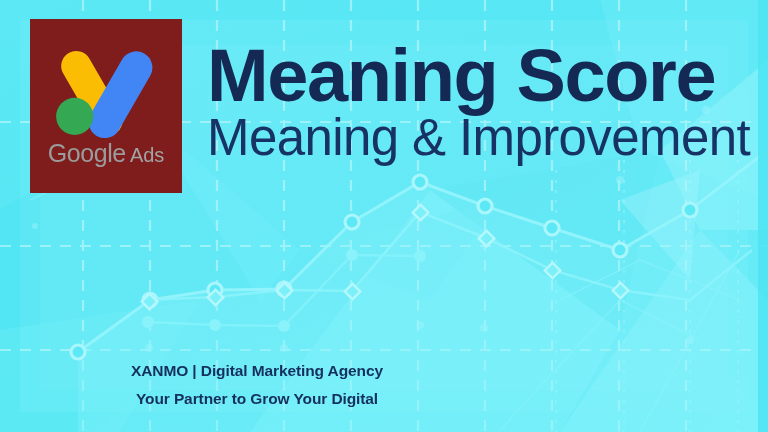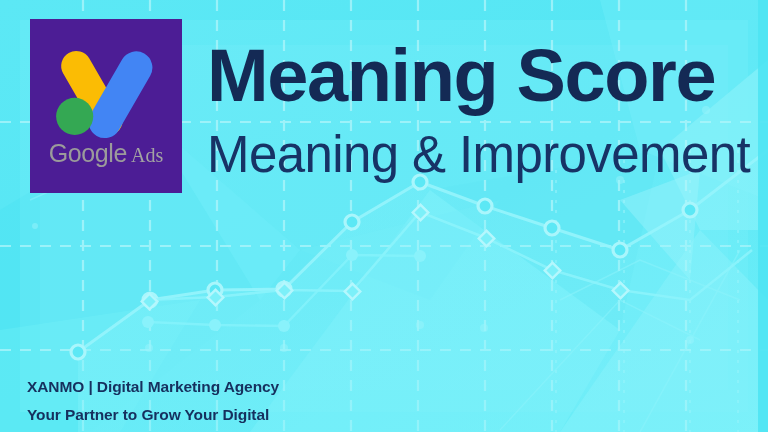--- a/index.html
+++ b/index.html
@@ -22,21 +22,21 @@
     width:100%; height:100%;
     pointer-events:none;
   }
   #bg-svg{ position:absolute; left:0; top:0; }
 
   
   #logo-card{
     position:absolute;
     left:30px; top:19px;
     width:152px; height:174px;
-    background:#4c1d95;
+    background:#7f1d1d;
     display:flex;
     flex-direction:column;
     align-items:center;
     justify-content:flex-start;
     padding-top:6px;
   }
   #logo-mark{
     width:116px; height:116px;
     margin-top:2px;
   }
@@ -50,21 +50,21 @@
   }
   #logo-word-google{
     font-family:"Liberation Sans", sans-serif;
     font-size:25px;
     font-weight:400;
     color:#9b9b9b;
     letter-spacing:-0.4px;
     line-height:1;
   }
   #logo-word-ads{
-    font-family:Liberation Serif, serif;
+    font-family:Liberation Sans, sans-serif;
     font-size:20px;
     font-weight:400;
     color:#a3a3a3;
     letter-spacing:0px;
     line-height:1;
   }
 
   
   #title-block{
     position:absolute;
@@ -80,29 +80,29 @@
     line-height:0.96;
     white-space:nowrap;
   }
   #sub-title{
     font-family:"Liberation Sans", sans-serif;
     font-size:51px;
     font-weight:400;
     color:#173366;
     letter-spacing:-0.6px;
     line-height:1.05;
-    margin-top:17px;
     white-space:nowrap;
   }
 
   
   #footer-block{
     position:absolute;
-    left:27px; bottom:2px;
+    left:27px; bottom:18px;
     width:460px;
+    text-align:center;
   }
   .footer-line{
     font-family:"Liberation Sans", sans-serif;
     font-size:15.5px;
     font-weight:700;
     color:#16305e;
     letter-spacing:-0.1px;
     line-height:1.85;
     white-space:nowrap;
   }

